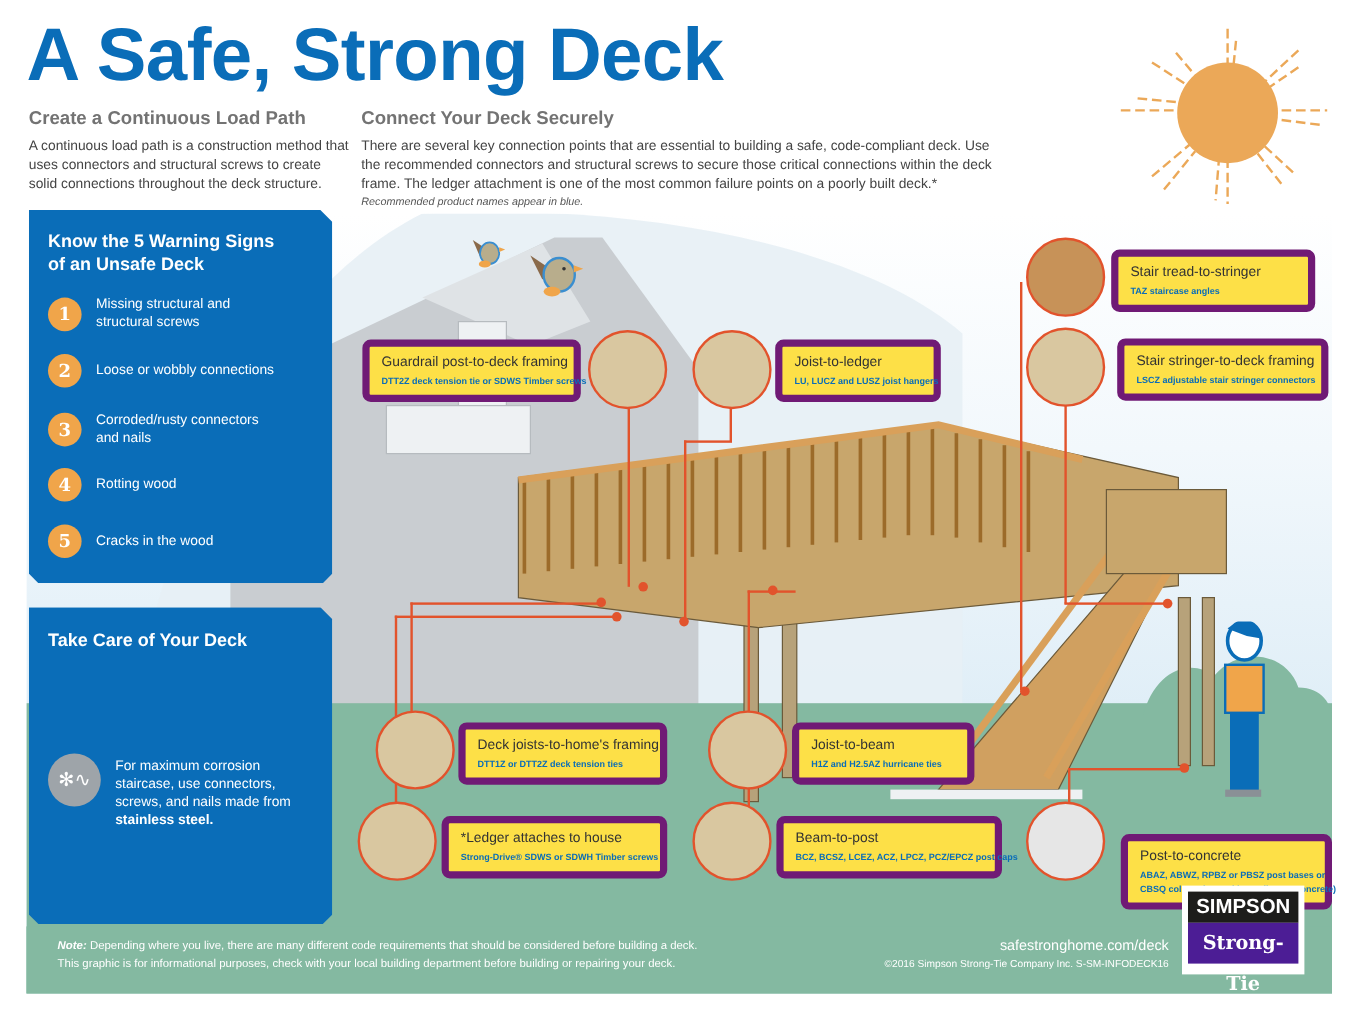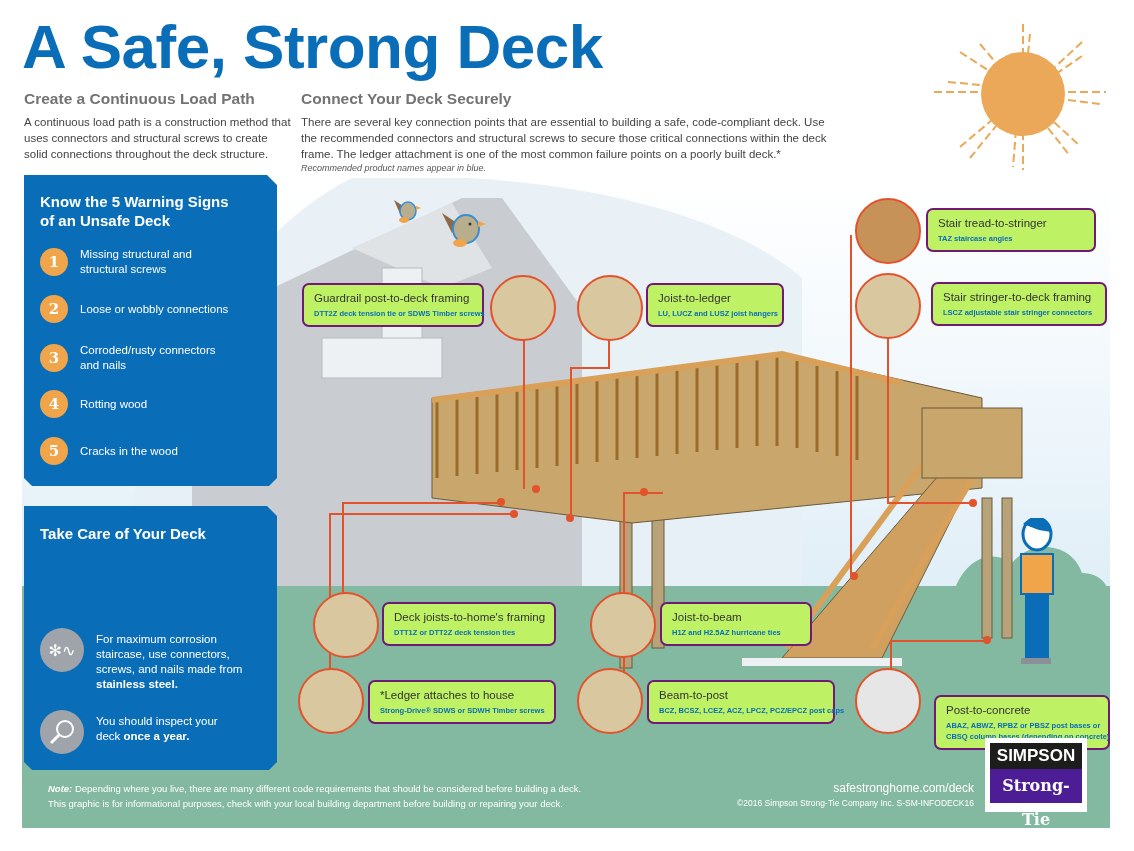--- a/index.html
+++ b/index.html
@@ -28,21 +28,21 @@
                font-family: "DejaVu Serif", serif; font-weight: bold; font-size: 15px;
                display: flex; align-items: center; justify-content: center; flex-shrink: 0; }
   .warn-text { margin-left: 12px; font-size: 11.5px; line-height: 15px; color: #fff; }
   .care-item { position: absolute; left: 16px; display: flex; align-items: flex-start; }
   .care-icon { width: 44px; height: 44px; border-radius: 50%; background: #9ea4a9; flex-shrink: 0;
                display: flex; align-items: center; justify-content: center; }
   .care-text { margin-left: 12px; font-size: 11.5px; line-height: 15px; color: #fff; margin-top: 4px; }
   .care-text b { font-weight: bold; }
 
   
-  .callout { position: absolute; background: #bef264; border: 2px solid #701a75; border-radius: 7px; padding: 6px 10px; }
+  .callout { position: absolute; background: #fde047; border: 6px solid #701a75; border-radius: 7px; padding: 6px 10px; }
   .callout .ct { font-size: 11.5px; color: #333; line-height: 15px; white-space: nowrap; }
   .callout .cp { font-size: 7.5px; font-weight: bold; color: #0a6db8; line-height: 11px; margin-top: 2px; white-space: nowrap; }
   .bubble { position: absolute; width: 66px; height: 66px; border-radius: 50%; border: 2px solid #e2532c; background: #d9c7a0; overflow: hidden; }
   .leader { position: absolute; background: #e2532c; }
   .dot { position: absolute; width: 8px; height: 8px; border-radius: 50%; background: #e2532c; }
 
   .note { position: absolute; left: 48px; top: 781px; font-size: 9.5px; line-height: 15px; color: #fff; }
   .note b { font-style: italic; font-weight: bold; }
   .site { position: absolute; right: 160px; top: 781px; font-size: 12px; color: #fff; text-align: right; }
   .copy { position: absolute; right: 160px; top: 798px; font-size: 8.5px; color: #fff; text-align: right; }
@@ -197,29 +197,20 @@
     <div class="warn-text">Cracks in the wood</div>
   </div>
 </div>
 
 <div class="panel" style="left:24px;top:506px;width:253px;height:264px;">
   <h3 style="position:absolute;left:16px;top:18px;">Take Care of Your Deck</h3>
   <div class="care-item" style="top:122px;">
     <div class="care-icon" style="color:#fff;font-size:16px;">✻∿</div>
     <div class="care-text"><span>For maximum corrosion</span><br><span>staircase, use connectors,</span><br><span>screws, and nails made from</span><br><b>stainless steel.</b></div>
   </div>
-  <div class="care-item" style="top:204px;">
-    <div class="care-icon">
-      <svg width="28" height="28" viewBox="0 0 28 28">
-          <circle cx="17" cy="11" r="8" fill="none" stroke="#fff" stroke-width="2"></circle>
-          <line x1="11" y1="17" x2="3" y2="25" stroke="#fff" stroke-width="3"></line>
-        </svg>
-    </div>
-    <div class="care-text"><span>You should inspect your</span><br><span>deck </span><b>once a year.</b></div>
-  </div>
 </div>
 
 <div class="leader" style="left:523px;top:323px;width:2px;height:166px;"></div>
 <div class="leader" style="left:608px;top:323px;width:2px;height:45px;"></div>
 <div class="leader" style="left:570px;top:367px;width:40px;height:2px;"></div>
 <div class="leader" style="left:570px;top:367px;width:2px;height:150px;"></div>
 <div class="leader" style="left:342px;top:502px;width:2px;height:100px;"></div>
 <div class="leader" style="left:342px;top:502px;width:160px;height:2px;"></div>
 <div class="leader" style="left:329px;top:513px;width:2px;height:160px;"></div>
 <div class="leader" style="left:329px;top:513px;width:185px;height:2px;"></div>

